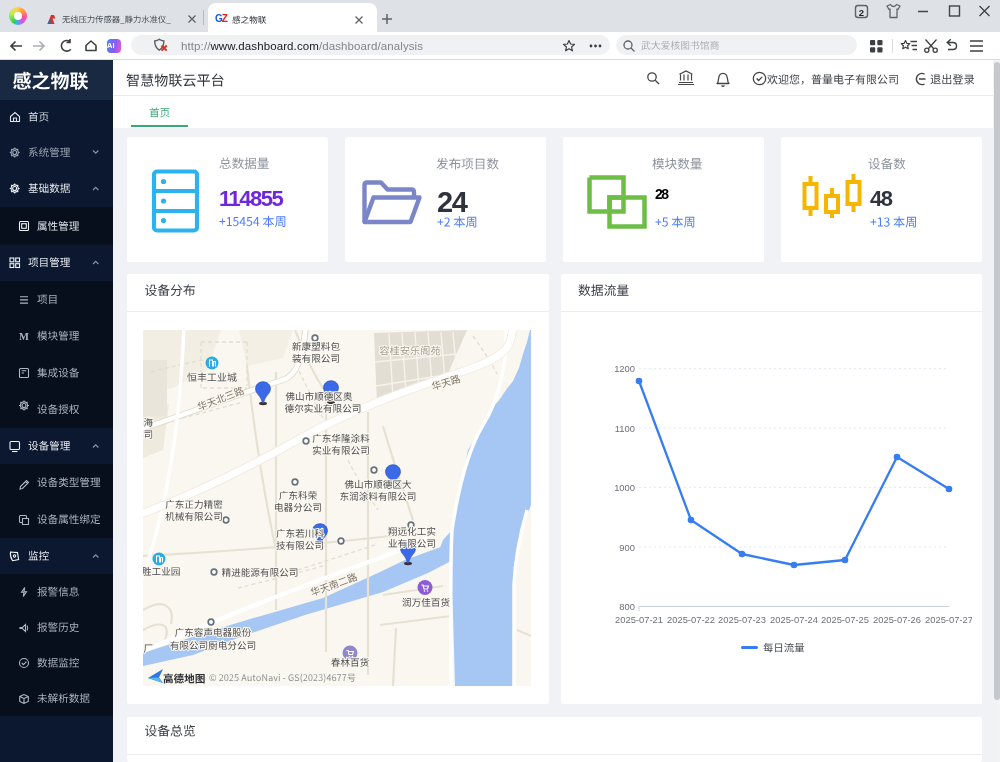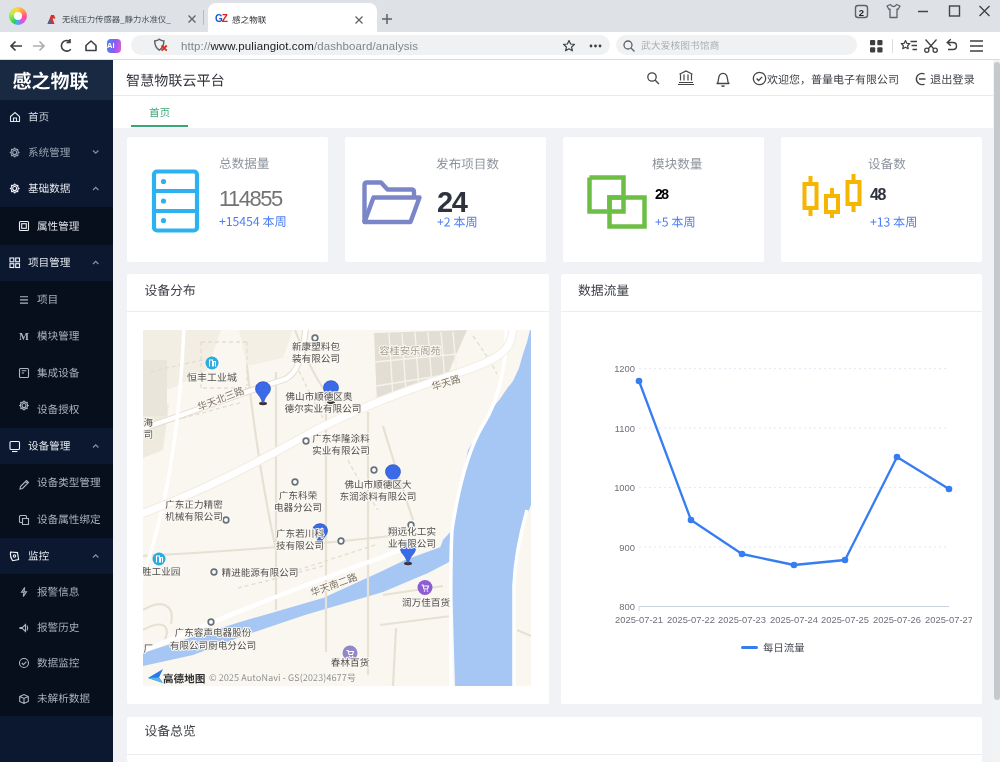--- a/index.html
+++ b/index.html
@@ -42,21 +42,21 @@
 <path d="M33 14 H43.5 M39.5 9.5 L44 14 L39.5 18.5" stroke="#abaeb3" stroke-width="1.7" fill="none"></path>
 <path d="M70 9.7 A5.3 5.3 0 1 0 70.8 17.2 M70 7 V10.5 H66.5" stroke="#3c4043" stroke-width="1.6" fill="none"></path>
 <path d="M86 13.5 L91 9 L96 13.5 V18.5 H86 Z" stroke="#3c4043" stroke-width="1.6" fill="none" stroke-linejoin="round"></path>
 </svg>
 <div class="abs" style="left:107px;top:39px;width:14px;height:14px;border-radius:4px;background:linear-gradient(100deg,#3f8af5,#8b5cf0 55%,#e85bd0);color:#fff;font-size:7.5px;font-weight:bold;text-align:left;line-height:14px">AI</div>
 <div class="abs" style="left:131px;top:34.5px;width:479px;height:20px;border-radius:10px;background:#f0f1f2"></div>
 <svg class="abs" style="left:153px;top:38px" width="16" height="15" viewBox="0 0 14 13">
 <path d="M1.5 2.5 Q4 2.2 5.5 1 Q7 2.2 9.5 2.5 Q9.5 8 5.5 10.5 Q1.5 8 1.5 2.5 Z" fill="none" stroke="#5f6368" stroke-width="1.3"></path>
 <path d="M7.5 6.5 L12 11 M12 6.5 L7.5 11" stroke="#d93025" stroke-width="1.7"></path>
   </svg>
-<div class="abs" style="left:181px;top:40px;font-size:11.5px;color:#80868b;letter-spacing:0.1px">http://<span style="color:#202124">www.puliangiot.com</span>/dashboard/analysis</div>
+<div class="abs" style="left:181px;top:40px;font-size:11.5px;color:#80868b;letter-spacing:0.1px">http://<span style="color:#202124">www.dashboard.com</span>/dashboard/analysis</div>
 <svg class="abs" style="left:562px;top:39px" width="44" height="14" viewBox="0 0 44 14">
 <path d="M7 1.5 L8.6 5 L12.5 5.4 L9.6 8 L10.4 11.8 L7 9.8 L3.6 11.8 L4.4 8 L1.5 5.4 L5.4 5 Z" fill="none" stroke="#3c4043" stroke-width="1.2" stroke-linejoin="round"></path>
 <circle cx="29" cy="7" r="1.4" fill="#3c4043"></circle>
     <circle cx="33.5" cy="7" r="1.4" fill="#3c4043"></circle>
     <circle cx="38" cy="7" r="1.4" fill="#3c4043"></circle>
 </svg>
 <div class="abs" style="left:616px;top:34.5px;width:241px;height:20px;border-radius:10px;background:#f0f1f2"></div>
 <svg class="abs" style="left:622px;top:39px" width="14" height="14" viewBox="0 0 14 14">
 <circle cx="6" cy="6" r="4" fill="none" stroke="#5f6368" stroke-width="1.3"></circle>
 <path d="M9 9 L12.5 12.5" stroke="#5f6368" stroke-width="1.3"></path>
@@ -341,24 +341,24 @@
       <circle cx="742" cy="554" r="3.3"></circle>
       <circle cx="794" cy="565" r="3.3"></circle>
       <circle cx="845" cy="560" r="3.3"></circle>
       <circle cx="897" cy="457" r="3.3"></circle>
       <circle cx="949" cy="489" r="3.3"></circle>
     </g>
 <rect x="741" y="646" width="17" height="3" rx="1.5" fill="#377df2"></rect>
 </svg>
 <div class="abs" style="left:993px;top:60px;width:7px;height:702px;background:#f2f3f5"></div>
 <div class="abs" style="left:993.5px;top:62px;width:6px;height:638px;background:#c5c8cd;border-radius:3px"></div>
-<div class="abs" style="left:219px;top:186px;font-size:22px;font-weight:normal;color:#737373;letter-spacing:-1.5px">114855</div>
+<div class="abs" style="left:219px;top:186px;font-size:22px;font-weight:bold;color:#6d28d9;letter-spacing:-1.5px">114855</div>
 <div class="abs" style="left:437px;top:186px;font-size:29px;font-weight:bold;color:#2f333d;letter-spacing:-1.5px">24</div>
 <div class="abs" style="left:655px;top:186px;font-size:14px;font-weight:bold;color:#000000;letter-spacing:-1.5px">28</div>
-<div class="abs" style="left:870px;top:186px;font-size:16px;font-weight:bold;color:#2f333d;letter-spacing:-1.5px">48</div>
+<div class="abs" style="left:870px;top:186px;font-size:22px;font-weight:bold;color:#2f333d;letter-spacing:-1.5px">48</div>
 <svg class="abs" style="left:0;top:0;pointer-events:none" width="1000" height="762" viewBox="0 0 1000 762">
     <defs>
       <path id="u65e0" d="M114 773V699H446C443 628 440 552 428 477H52V404H414C373 232 276 71 39 -19C58 -34 80 -61 90 -80C348 23 448 208 490 404H511V60C511 -31 539 -57 643 -57C664 -57 807 -57 830 -57C926 -57 950 -15 960 145C938 150 905 163 887 177C882 40 874 17 825 17C794 17 674 17 650 17C599 17 589 24 589 60V404H951V477H503C514 552 519 627 521 699H894V773Z"></path>
       <path id="u7ebf" d="M54 54 70 -18C162 10 282 46 398 80L387 144C264 109 137 74 54 54ZM704 780C754 756 817 717 849 689L893 736C861 763 797 800 748 822ZM72 423C86 430 110 436 232 452C188 387 149 337 130 317C99 280 76 255 54 251C63 232 74 197 78 182C99 194 133 204 384 255C382 270 382 298 384 318L185 282C261 372 337 482 401 592L338 630C319 593 297 555 275 519L148 506C208 591 266 699 309 804L239 837C199 717 126 589 104 556C82 522 65 499 47 494C56 474 68 438 72 423ZM887 349C847 286 793 228 728 178C712 231 698 295 688 367L943 415L931 481L679 434C674 476 669 520 666 566L915 604L903 670L662 634C659 701 658 770 658 842H584C585 767 587 694 591 623L433 600L445 532L595 555C598 509 603 464 608 421L413 385L425 317L617 353C629 270 645 195 666 133C581 76 483 31 381 0C399 -17 418 -44 428 -62C522 -29 611 14 691 66C732 -24 786 -77 857 -77C926 -77 949 -44 963 68C946 75 922 91 907 108C902 19 892 -4 865 -4C821 -4 784 37 753 110C832 170 900 241 950 319Z"></path>
       <path id="u538b" d="M684 271C738 224 798 157 825 113L883 156C854 199 794 261 739 307ZM115 792V469C115 317 109 109 32 -39C49 -46 81 -68 94 -80C175 75 187 309 187 469V720H956V792ZM531 665V450H258V379H531V34H192V-37H952V34H607V379H904V450H607V665Z"></path>
       <path id="u529b" d="M410 838V665V622H83V545H406C391 357 325 137 53 -25C72 -38 99 -66 111 -84C402 93 470 337 484 545H827C807 192 785 50 749 16C737 3 724 0 703 0C678 0 614 1 545 7C560 -15 569 -48 571 -70C633 -73 697 -75 731 -72C770 -68 793 -61 817 -31C862 18 882 168 905 582C906 593 907 622 907 622H488V665V838Z"></path>
       <path id="u4f20" d="M266 836C210 684 116 534 18 437C31 420 52 381 60 363C94 398 128 440 160 485V-78H232V597C272 666 308 741 337 815ZM468 125C563 67 676 -23 731 -80L787 -24C760 3 721 35 677 68C754 151 838 246 899 317L846 350L834 345H513L549 464H954V535H569L602 654H908V724H621L647 825L573 835L545 724H348V654H526L493 535H291V464H472C451 393 429 327 411 275H769C725 225 671 164 619 109C587 131 554 152 523 171Z"></path>
       <path id="u611f" d="M237 610V556H551V610ZM262 188V21C262 -52 293 -70 409 -70C433 -70 613 -70 638 -70C737 -70 762 -41 772 85C751 89 719 98 701 109C696 6 689 -9 634 -9C594 -9 443 -9 412 -9C349 -9 337 -4 337 23V188ZM415 203C463 156 520 90 546 49L609 82C581 123 521 187 474 232ZM762 162C803 102 850 21 869 -29L940 -4C919 47 871 127 829 184ZM150 162C126 107 86 31 46 -17L115 -46C152 4 188 82 214 138ZM312 441H473V335H312ZM249 495V281H533V495ZM127 738V588C127 487 118 346 44 241C59 234 88 209 99 195C181 308 197 473 197 588V676H586C601 559 628 456 664 377C624 336 578 300 529 271C544 260 571 234 582 221C623 248 662 279 699 314C742 249 795 211 856 211C921 211 946 247 957 375C939 380 913 392 898 407C893 316 883 279 859 279C820 279 782 311 749 368C808 437 857 519 891 612L823 628C797 557 761 492 716 435C690 500 669 582 657 676H948V738H834L867 768C840 792 786 824 742 842L698 807C735 789 780 762 809 738H650C647 771 646 805 645 840H573C574 805 576 771 579 738Z"></path>
       <path id="u5668" d="M196 730H366V589H196ZM622 730H802V589H622ZM614 484C656 468 706 443 740 420H452C475 452 495 485 511 518L437 532V795H128V524H431C415 489 392 454 364 420H52V353H298C230 293 141 239 30 198C45 184 64 158 72 141L128 165V-80H198V-51H365V-74H437V229H246C305 267 355 309 396 353H582C624 307 679 264 739 229H555V-80H624V-51H802V-74H875V164L924 148C934 166 955 194 972 208C863 234 751 288 675 353H949V420H774L801 449C768 475 704 506 653 524ZM553 795V524H875V795ZM198 15V163H365V15ZM624 15V163H802V15Z"></path>
       <path id="u5f" d="M13 -140H545V-80H13Z"></path>

